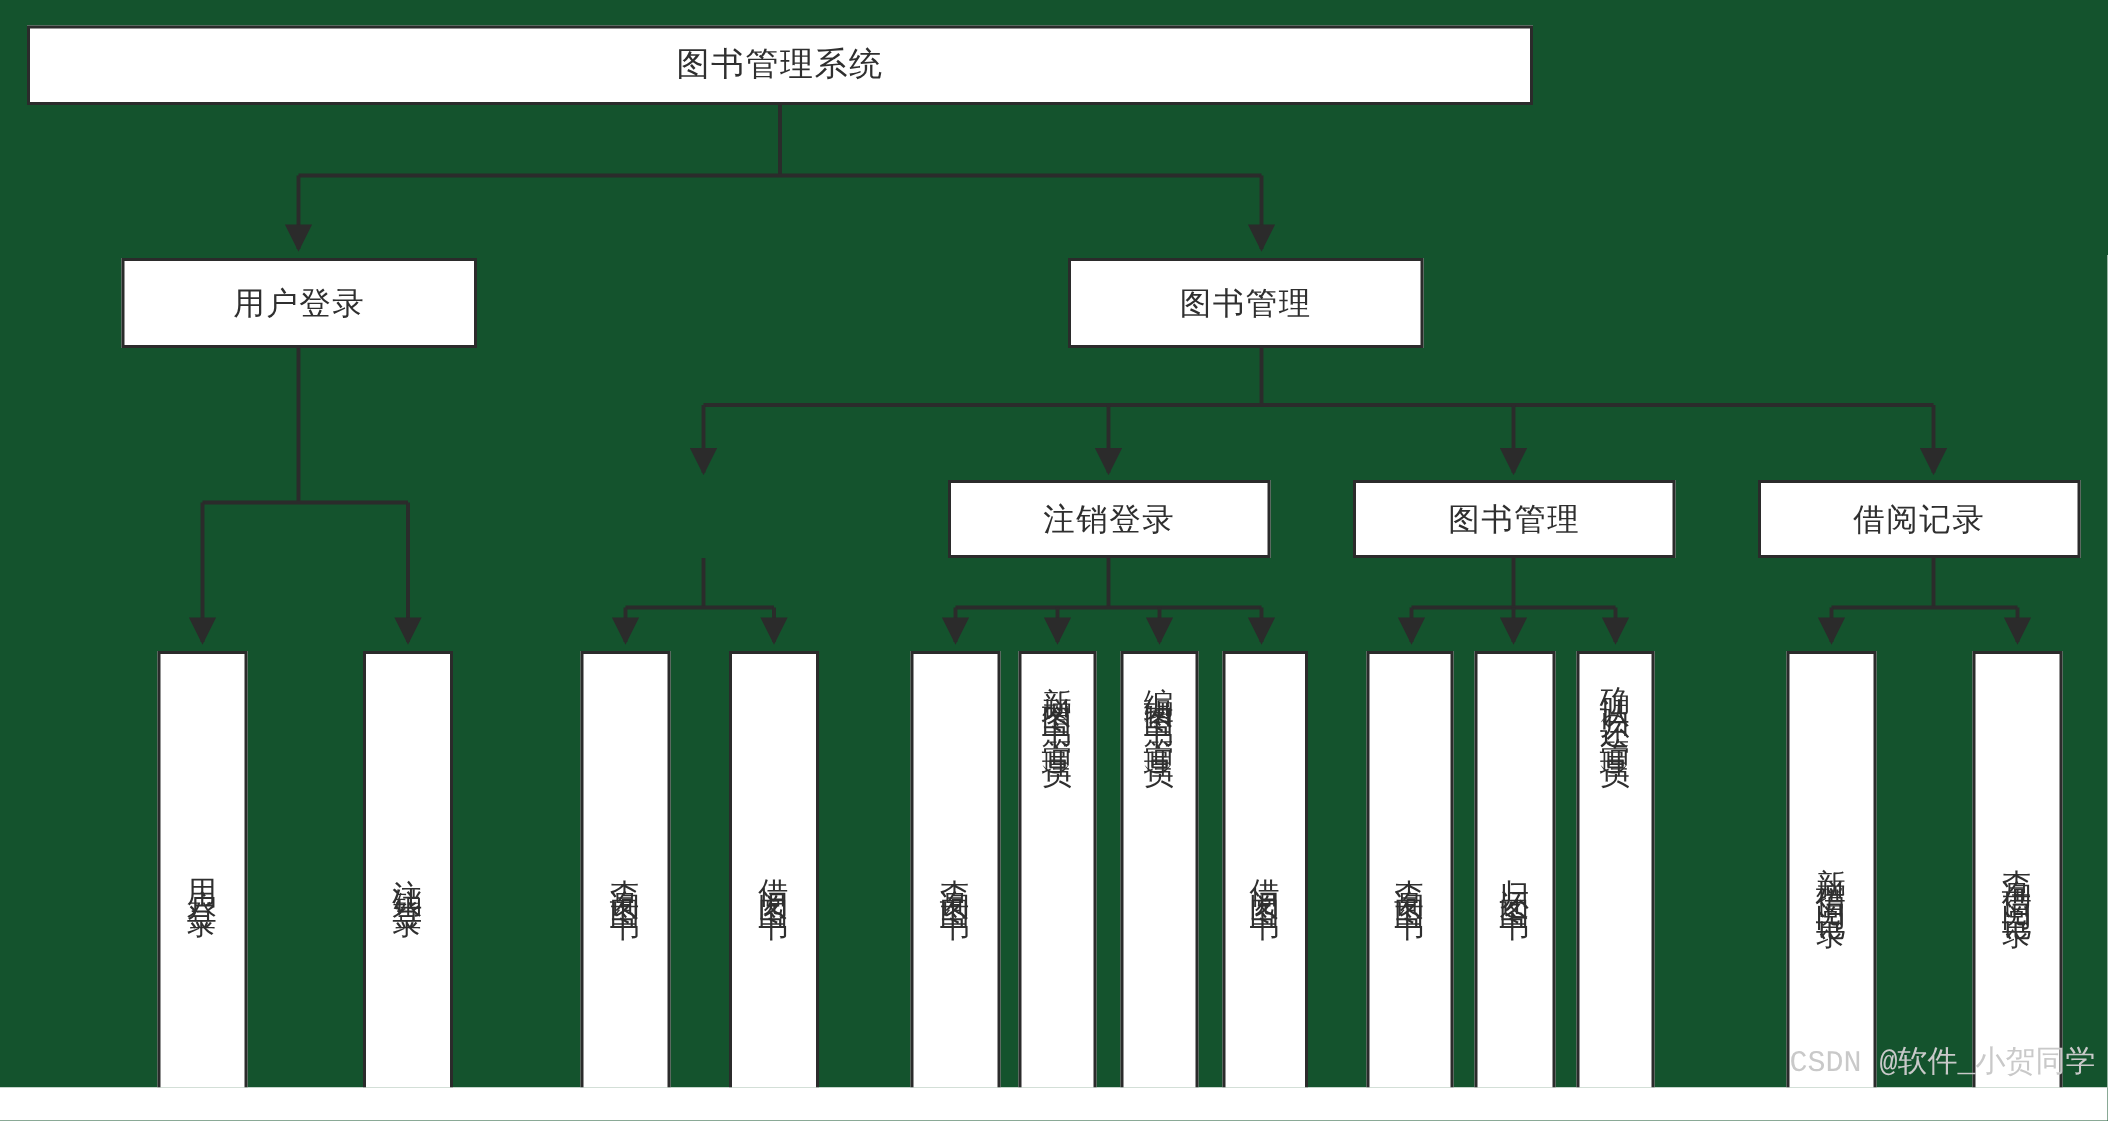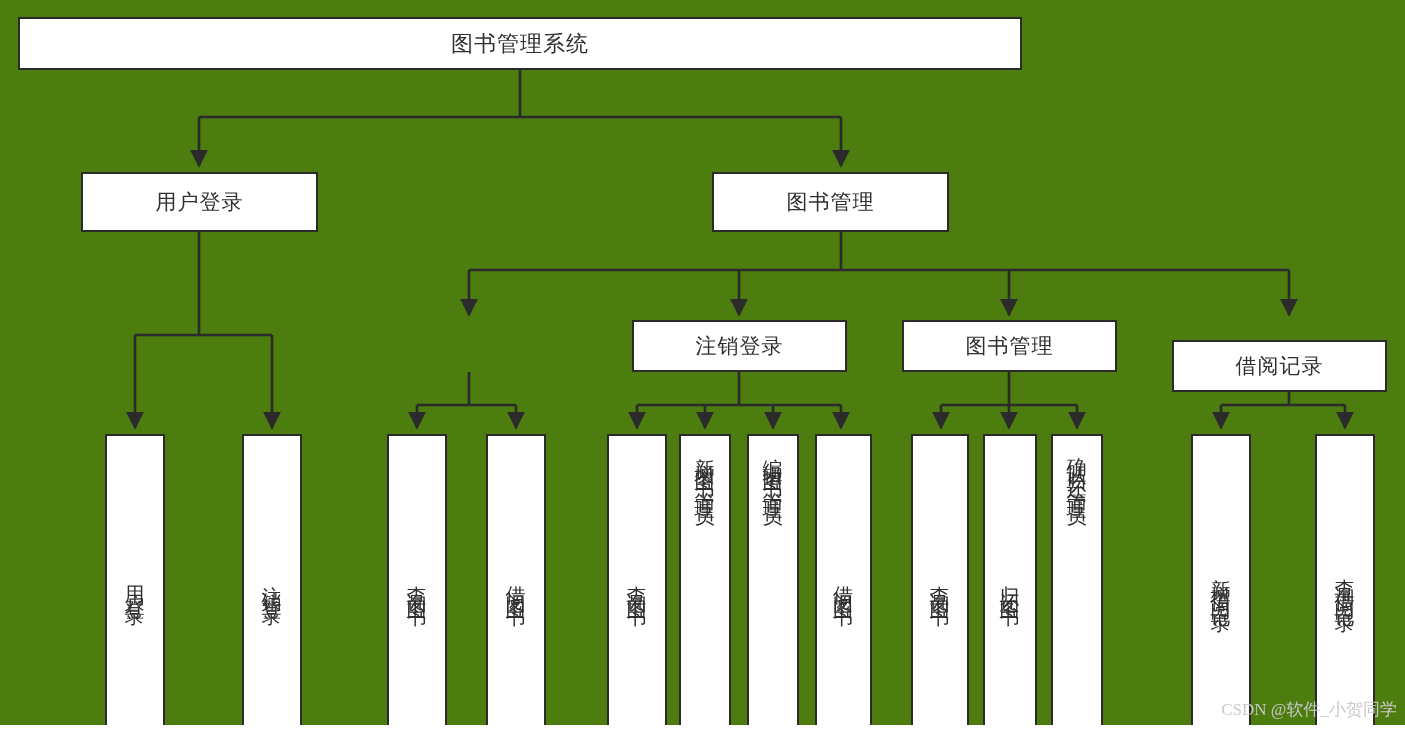--- a/index.html
+++ b/index.html
@@ -8,21 +8,21 @@
     padding: 0;
     background: #ffffff;
   }
   body {
     font-family: "DejaVu Sans", "Liberation Sans", sans-serif;
   }
   #canvas {
     position: relative;
     width: 1405px;
     height: 725px;
-    background: #4d7c0f;
+    background: #14532d;
     overflow: hidden;
   }
   svg#wires {
     position: absolute;
     left: 0;
     top: 0;
     width: 1405px;
     height: 747px;
     pointer-events: none;
   }
@@ -68,23 +68,23 @@
   }
   
   .node.vert.mid {
     align-items: center;
     padding-top: 0;
   }
   .watermark {
     position: absolute;
     right: 8px;
     bottom: 4px;
-    font-size: 17px;
+    font-size: 20px;
     color: #c9c9c9;
-    font-family: Liberation Serif, serif;
+    font-family: Liberation Mono, monospace;
     white-space: nowrap;
     z-index: 3;
     user-select: none;
   }
 </style>
 </head>
 <body>
 
 <div id="canvas">
 
@@ -152,21 +152,21 @@
 
 
   <div class="node horiz" style="left:632px; top:320px; width:215px; height:52px;">
     <span class="node-label">注销登录</span>
   </div>
 
   <div class="node horiz" style="left:902px; top:320px; width:215px; height:52px;">
     <span class="node-label">图书管理</span>
   </div>
 
-  <div class="node horiz" style="left:1172px; top:320px; width:215px; height:52px;margin-top:20px;">
+  <div class="node horiz" style="left:1172px; top:320px; width:215px; height:52px;">
     <span class="node-label">借阅记录</span>
   </div>
 
   <div class="node vert mid" style="left:105px; top:434px; width:60px; height:299px;">
     <span class="node-label">用户登录</span>
   </div>
 
   <div class="node vert mid" style="left:242px; top:434px; width:60px; height:299px;">
     <span class="node-label">注销登录</span>
   </div>

